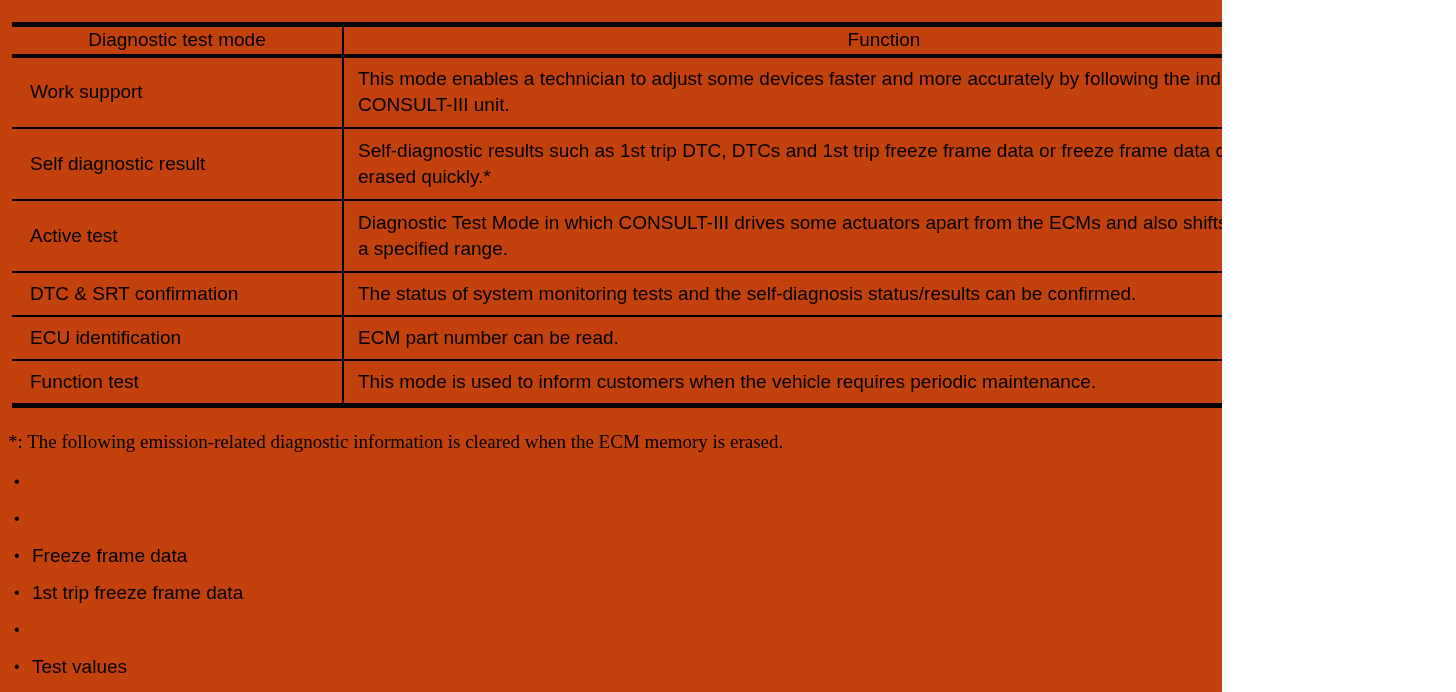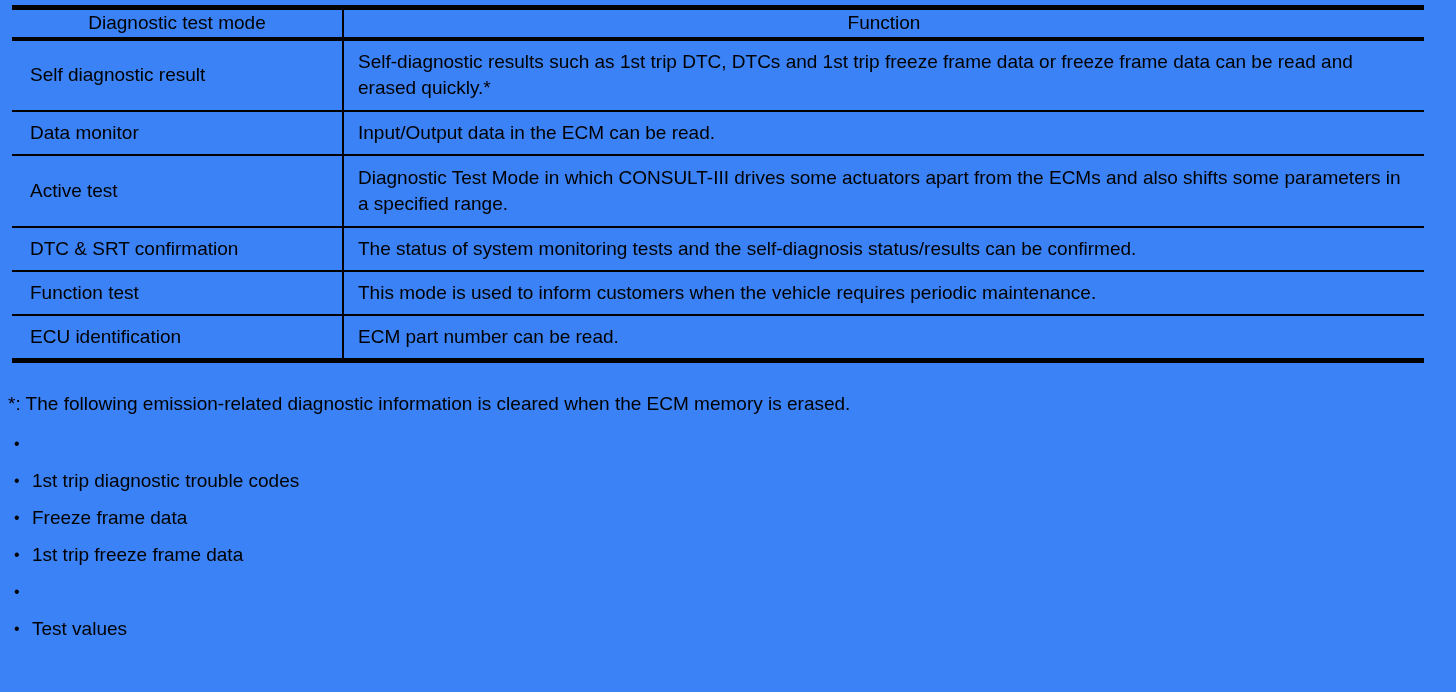--- a/index.html
+++ b/index.html
@@ -5,25 +5,25 @@
   * { box-sizing: border-box; }
   html, body {
     margin: 0;
     padding: 0;
     background: #ffffff;
     color: #000000;
     font-family: "Liberation Sans", "DejaVu Sans", sans-serif;
     font-size: 19px;
   }
   .page {
-    width: 1456px;
+    width: 1222px;
     height: 692px;
-    padding: 5px 0 0 12px;
+    padding: 22px 0 0 12px;
     overflow: hidden;
-    background: #3b82f6;
+    background: #c2410c;
   }
   table.diag-table {
     border-collapse: collapse;
     width: 1412px;
     border-top: 5px solid #000;
     border-bottom: 5px solid #000;
     table-layout: fixed;
   }
   col.c1 { width: 331px; }
   table.diag-table th {
@@ -49,22 +49,23 @@
     margin-top: 36px;
   }
   td.func {
     padding: 8px 18px 8px 14px;
     line-height: 26px;
     text-align: left;
   }
   tr.h2 td { height: 72px; }
   tr.h1 td { height: 42px; }
   .footnote {
-    margin: 29px 0 0 -4px;
+    margin: 22px 0 0 -4px;
     line-height: 24px;
+    font-family: Liberation Serif, serif;
   }
   ul.bullets {
     list-style: none;
     margin: 10px 0 0 0;
     padding: 0;
   }
   ul.bullets li {
     height: 37px;
     display: flex;
     align-items: center;
@@ -88,55 +89,54 @@
         <col class="c2">
       </colgroup>
     <thead>
       <tr>
         <th class="mode-h">Diagnostic test mode</th>
         <th class="func-h">Function</th>
       </tr>
     </thead>
     <tbody>
       <tr class="h2">
+        <td class="mode">Work support</td>
+        <td class="func">This mode enables a technician to adjust some devices faster and more accurately by following the indications on the CONSULT-III unit.</td>
+      </tr>
+      <tr class="h2">
         <td class="mode">Self diagnostic result</td>
         <td class="func">Self-diagnostic results such as 1st trip DTC, DTCs and 1st trip freeze frame data or freeze frame data can be read and erased quickly.*</td>
-      </tr>
-      <tr class="h1">
-        <td class="mode">Data monitor</td>
-        <td class="func">Input/Output data in the ECM can be read.</td>
       </tr>
       <tr class="h2">
         <td class="mode">Active test</td>
         <td class="func">Diagnostic Test Mode in which CONSULT-III drives some actuators apart from the ECMs and also shifts some parameters in a specified range.</td>
       </tr>
       <tr class="h1">
         <td class="mode">DTC &amp; SRT confirmation</td>
         <td class="func">The status of system monitoring tests and the self-diagnosis status/results can be confirmed.</td>
       </tr>
       <tr class="h1">
+        <td class="mode">ECU identification</td>
+        <td class="func">ECM part number can be read.</td>
+      </tr>
+      <tr class="h1">
         <td class="mode">Function test</td>
         <td class="func">This mode is used to inform customers when the vehicle requires periodic maintenance.</td>
-      </tr>
-      <tr class="h1">
-        <td class="mode">ECU identification</td>
-        <td class="func">ECM part number can be read.</td>
       </tr>
     </tbody>
   </table>
 
   <p class="footnote">*: The following emission-related diagnostic information is cleared when the ECM memory is erased.</p>
 
   <ul class="bullets">
     <li>
       <span class="dot">•</span>
     </li>
     <li>
       <span class="dot">•</span>
-      <span>1st trip diagnostic trouble codes</span>
     </li>
     <li>
       <span class="dot">•</span>
       <span>Freeze frame data</span>
     </li>
     <li>
       <span class="dot">•</span>
       <span>1st trip freeze frame data</span>
     </li>
     <li>

